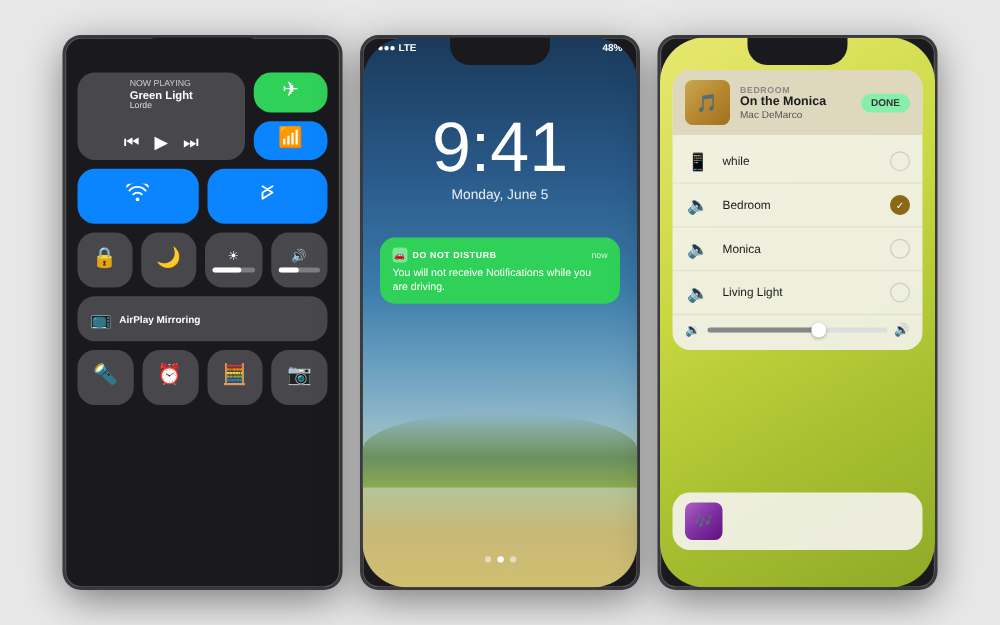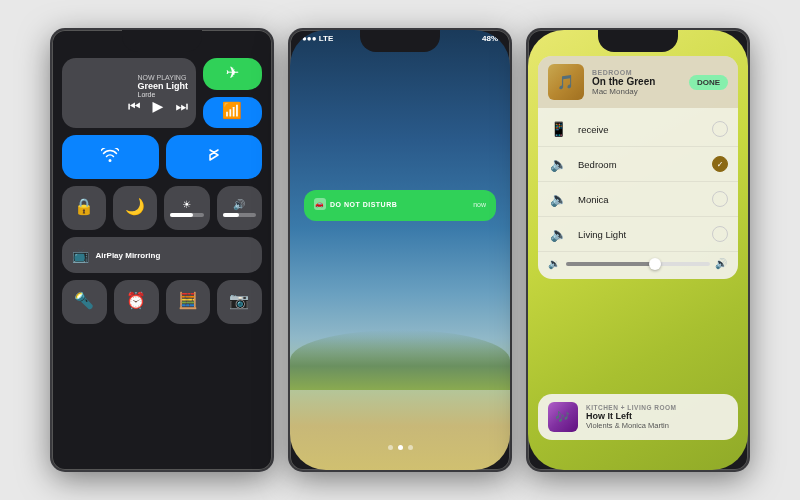--- a/index.html
+++ b/index.html
@@ -95,22 +95,22 @@
       color: white;
     }
 
     .cc-now-label { font-size: 7px; opacity: 0.7; text-transform: uppercase; }
     .cc-now-title { font-size: 9px; font-weight: 700; }
     .cc-now-artist { font-size: 7px; opacity: 0.8; }
     .cc-controls { display: flex; gap: 12px; justify-content: center; font-size: 14px; }
 
     .cc-wide {
       flex: 2;
-      padding: 16px 8px;
-      align-items: flex-end;
+      padding: 6px 8px;
+      align-items: center;
     }
 
     .cc-slider-tile {
       background: rgba(80,80,85,0.85);
       border-radius: 14px;
       display: flex;
       align-items: center;
       justify-content: center;
       flex: 1;
       padding: 6px;
@@ -566,27 +566,32 @@
     <div style="position:absolute;top:0;left:0;right:0;bottom:0;background:linear-gradient(180deg,#1a3a5a 0%,#2a5a8a 25%,#3a7aaa 45%,#6aa0c0 60%,#90b8c8 70%,#b0c8a0 80%,#c8b878 90%,#d0c070 100%);">
 
       <div style="position:absolute;bottom:80px;left:0;right:0;height:60px;background:linear-gradient(180deg,transparent 0%,#6a9060 60%,#8aaa50 100%);border-radius:50% 50% 0 0 / 30px 30px 0 0;"></div>
     </div>
 
     <div class="lock-status">
       <span>●●● LTE</span>
       <span>48%</span>
     </div>
 
+    <div class="lock-time">
+      <div class="lock-time-big">9:41</div>
+      <div class="lock-date">Monday, June 5</div>
+    </div>
 
     <div class="dnd-notification">
       <div class="dnd-header">
         <div class="dnd-icon">🚗</div>
         <span class="dnd-title">DO NOT DISTURB</span>
         <span class="dnd-time">now</span>
       </div>
+      <div class="dnd-body">You will not receive Notifications while you are driving.</div>
     </div>
 
     <div class="lock-dots">
       <div class="lock-dot"></div>
       <div class="lock-dot active"></div>
       <div class="lock-dot"></div>
     </div>
   </div>
 </div>
 
@@ -594,31 +599,31 @@
   <div class="screen">
     <div class="notch"></div>
 
     <div style="position:absolute;top:0;left:0;right:0;bottom:0;background:linear-gradient(150deg,#e8e870 0%,#c8d840 40%,#a8c030 70%,#90aa28 100%);"></div>
 
     <div class="airplay-overlay">
       <div class="airplay-header">
         <div class="album-thumb">🎵</div>
         <div class="airplay-track-info">
           <div class="airplay-room-label">BEDROOM</div>
-          <div class="airplay-track-title">On the Green</div>
-          <div class="airplay-track-artist">Mac Monday</div>
+          <div class="airplay-track-title">On the Monica</div>
+          <div class="airplay-track-artist">Mac DeMarco</div>
         </div>
         <div class="airplay-done-btn">DONE</div>
       </div>
 
       <div class="airplay-devices">
 
         <div class="airplay-device">
           <div class="device-icon">📱</div>
-          <span class="device-name">receive</span>
+          <span class="device-name">while</span>
           <div class="device-check"></div>
         </div>
 
         <div class="airplay-device">
           <div class="device-icon active">🔈</div>
           <span class="device-name">Bedroom</span>
           <div class="device-check checked">✓</div>
         </div>
 
         <div class="airplay-device">
@@ -640,21 +645,16 @@
             <div class="vol-knob"></div>
           </div>
           <span class="vol-icon">🔊</span>
         </div>
 
       </div>
     </div>
 
     <div class="airplay-second-card">
       <div class="second-album">🎶</div>
-      <div class="second-track-info">
-        <div class="second-room">KITCHEN + LIVING ROOM</div>
-        <div class="second-title">How It Left</div>
-        <div class="second-artist">Violents &amp; Monica Martin</div>
-      </div>
     </div>
 
   </div>
 </div>
 
 </body></html>

